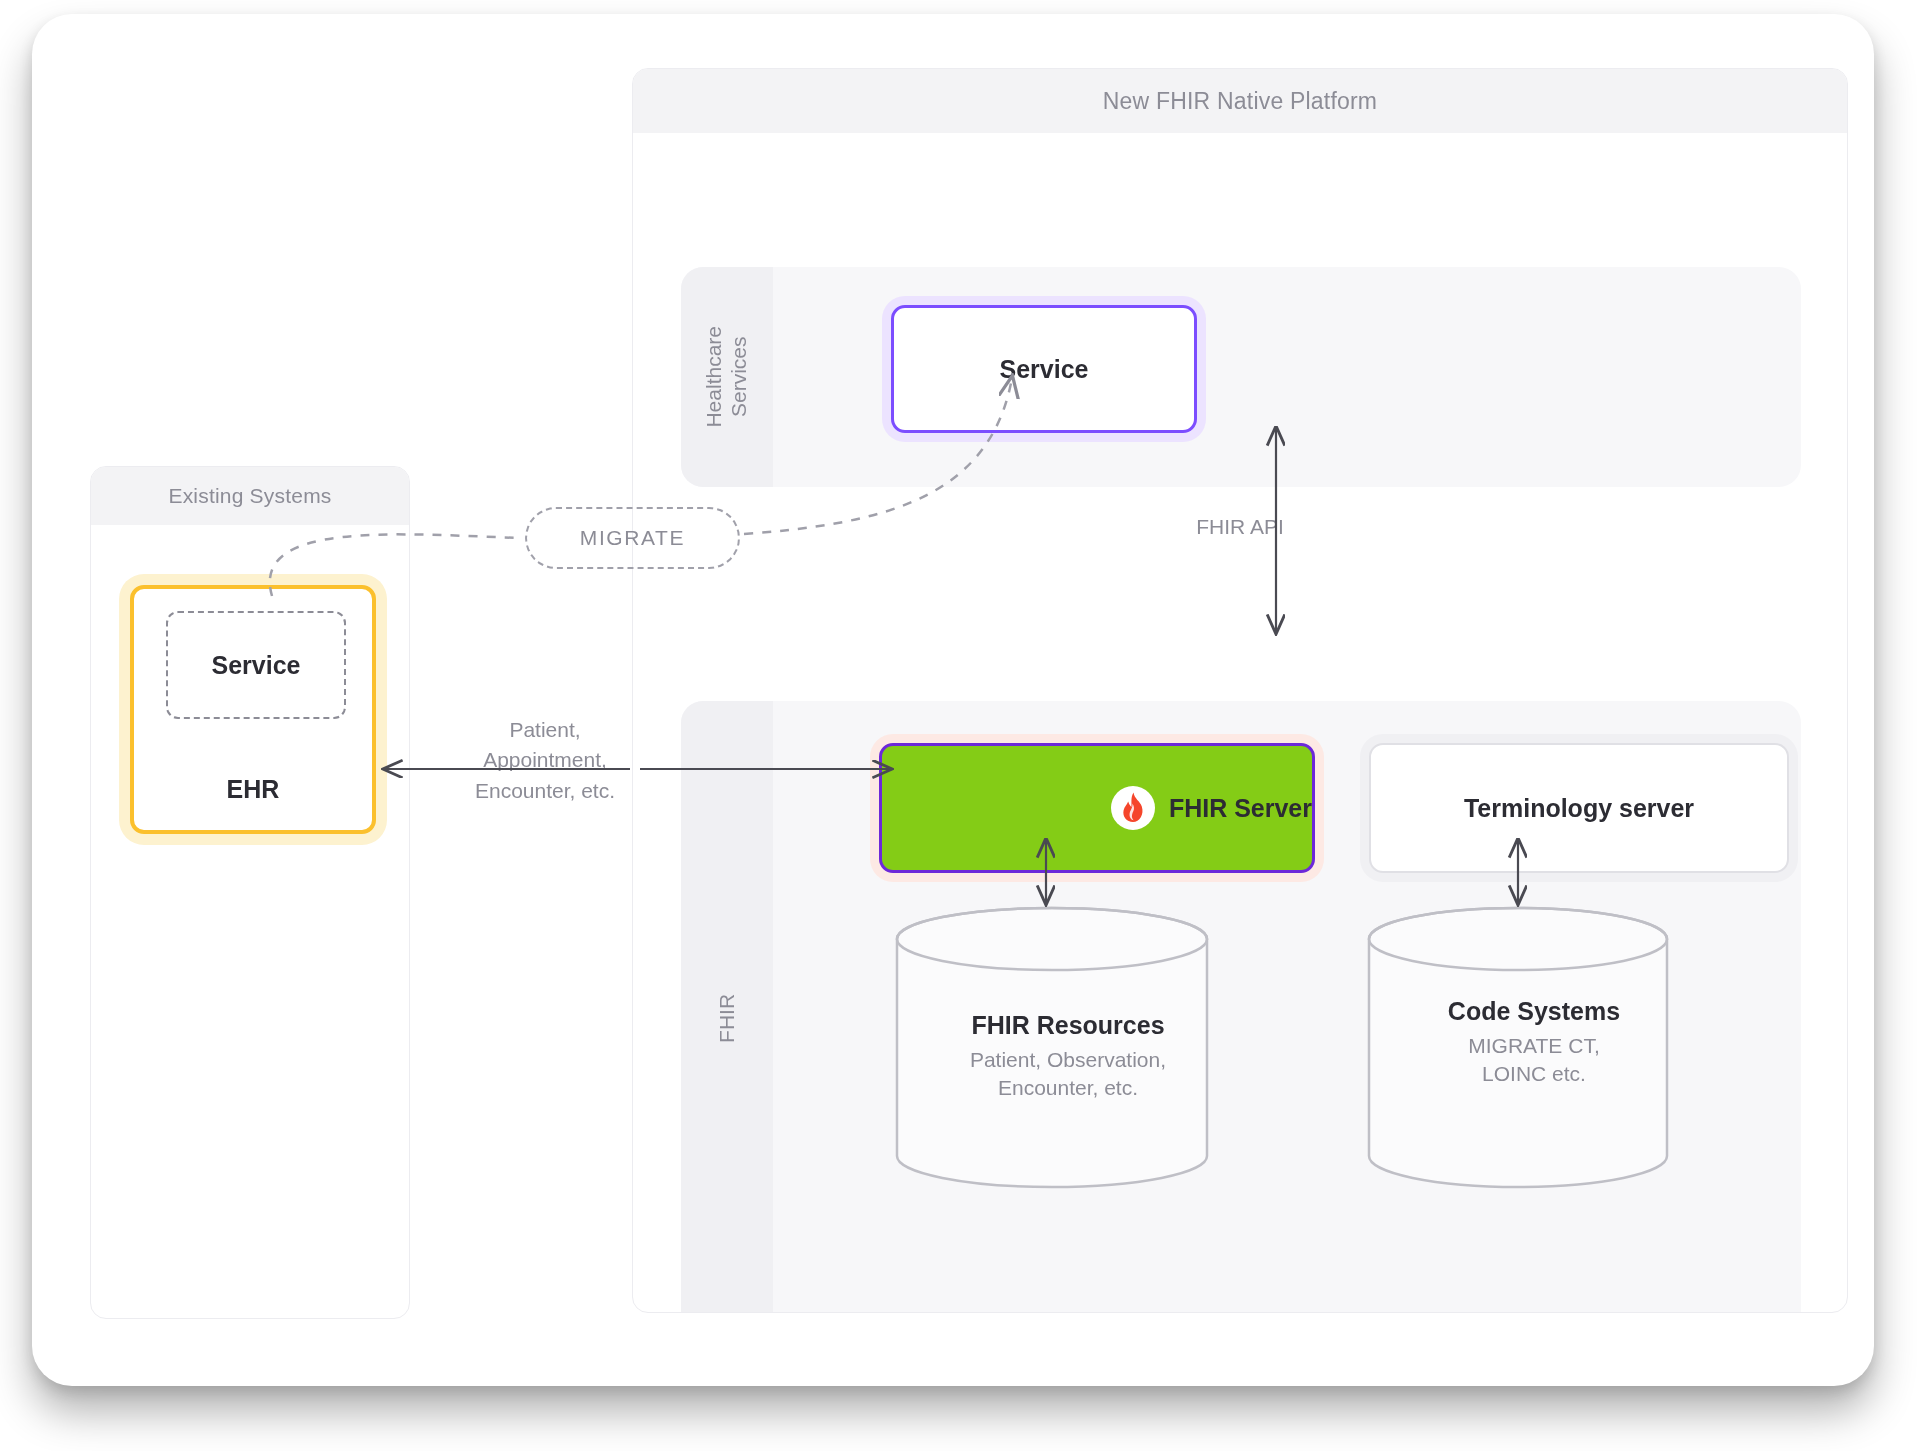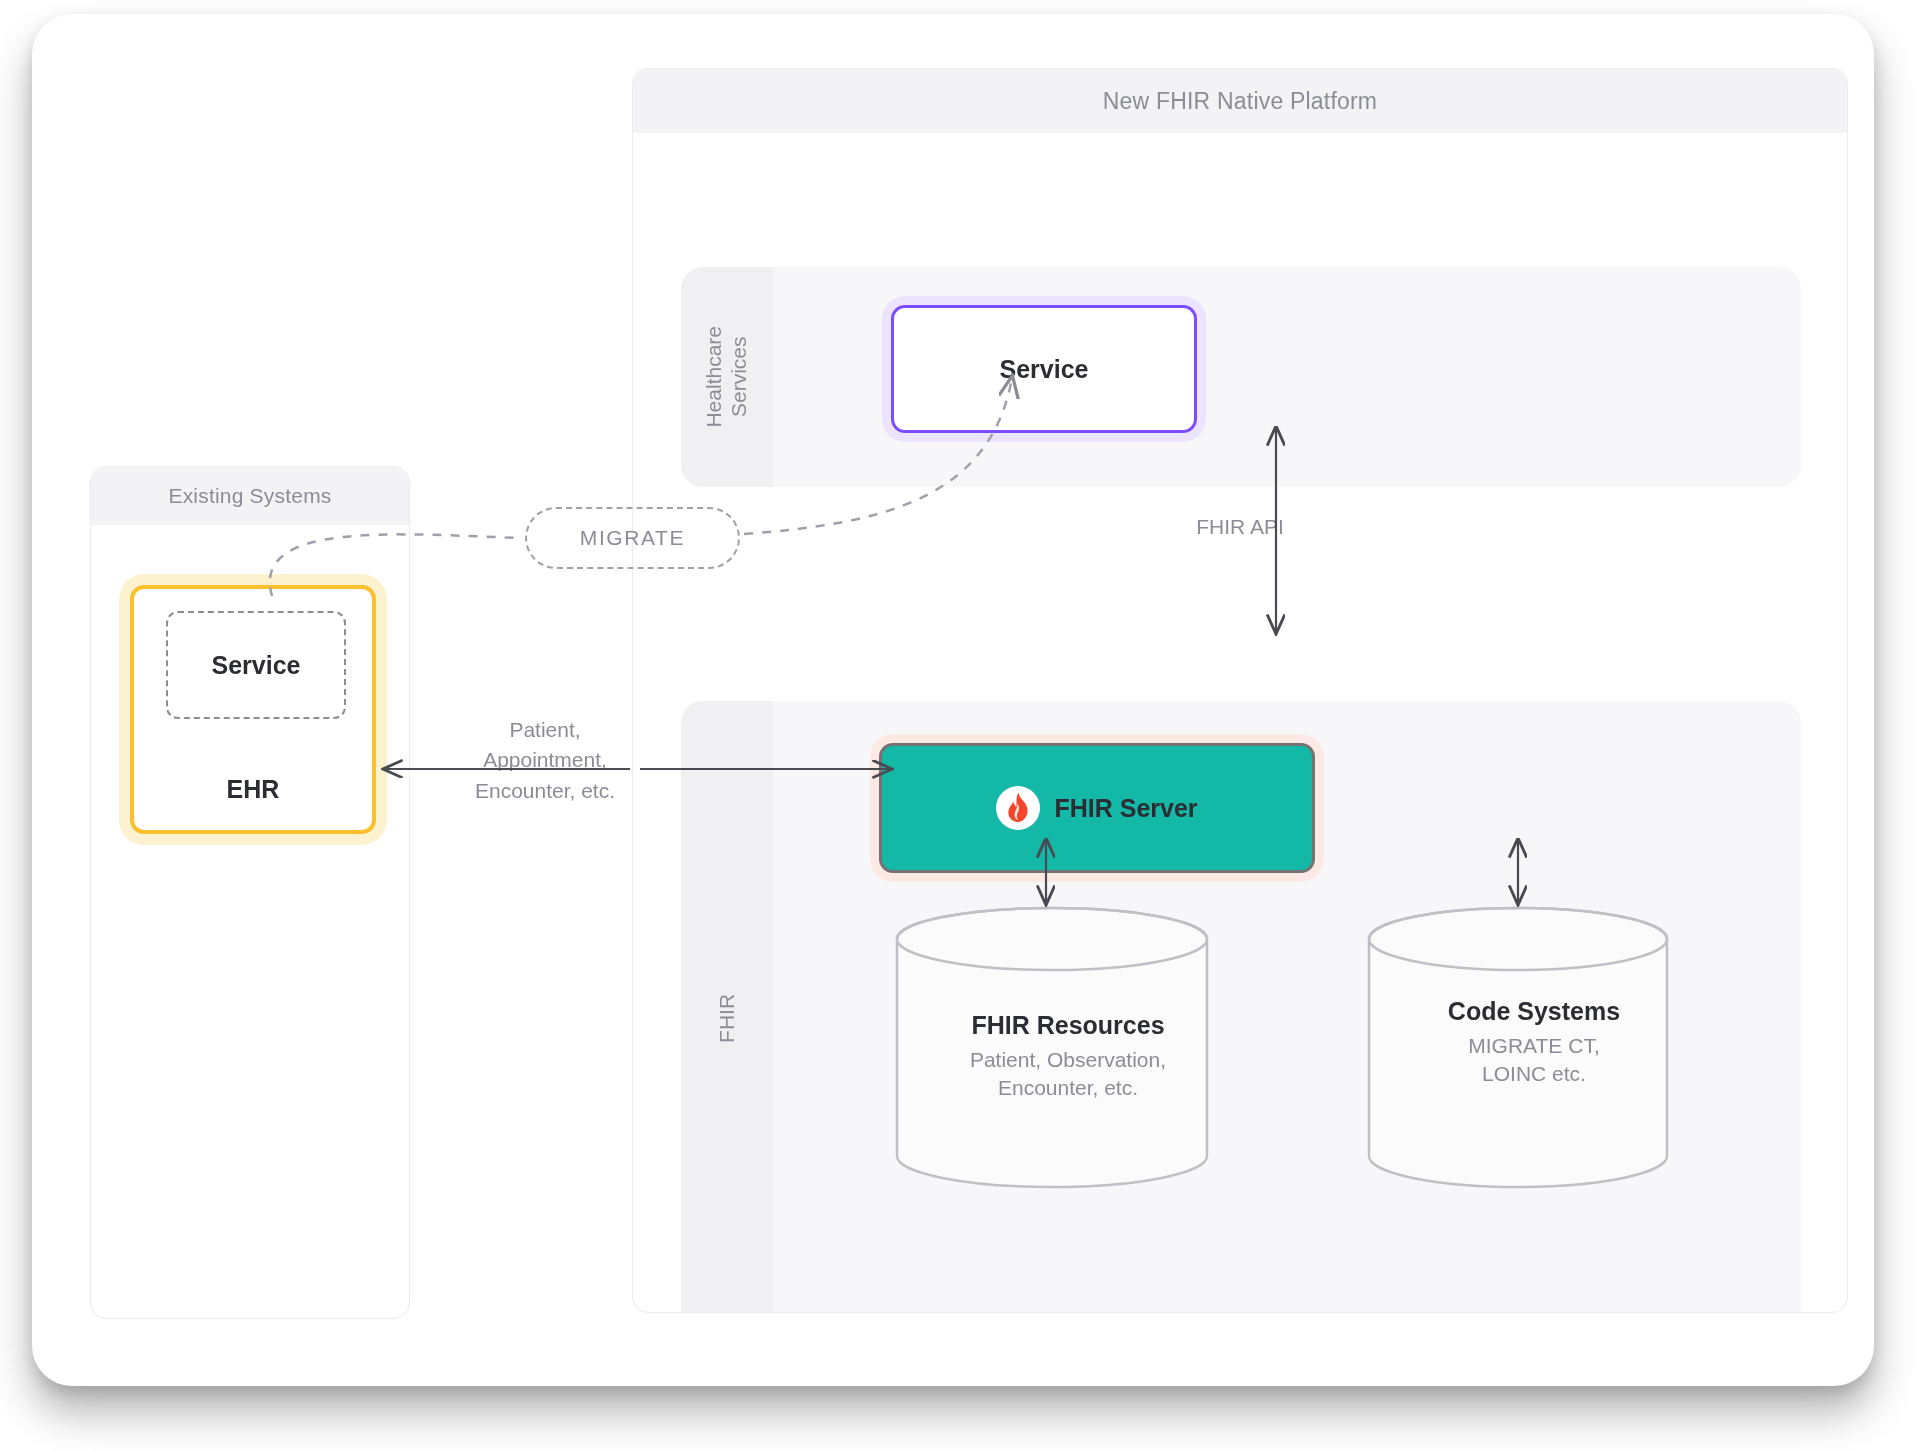--- a/index.html
+++ b/index.html
@@ -88,24 +88,25 @@
     text-align: center;
     font-size: 25px;
     font-weight: bold;
     color: #2c2c33;
   }
   .node.purple {
     border: 3px solid #7c4dff;
     box-shadow: 0 0 0 9px #ece3ff;
   }
   .node.red {
-    border: 3px solid #737373;
-    background: #14b8a6;
+    border: 3px solid #6d28d9;
+    background: #84cc16;
     box-shadow: 0 0 0 9px #fde9e4;
     color: #2c2c33;
+    justify-content: flex-end;
   }
   .node.plain {
     border: 2px solid #e0e0e5;
     box-shadow: 0 0 0 9px #f0f0f3;
   }
 
   #svc-new      { left: 210px; top: 38px;  width: 306px; height: 128px; }
   #portal       { left: 574px; top: 38px;  width: 520px; height: 128px; }
   #fhir-server  { left: 198px; top: 42px;  width: 436px; height: 130px; }
   #term-server  { left: 688px; top: 42px;  width: 420px; height: 130px; }
@@ -263,20 +264,21 @@
                        C8.6 31 4.2 25.6 5.6 19.2 C6.4 15.6 9 14 10.2 10.6
                        C10.9 13.4 12.3 14.6 13.4 16.1 C13.9 12.1 12.4 6.6 15.5 1.5 Z" fill="#f5452b"></path>
               <path d="M14.4 12.5 C14.9 17 12 19.4 11.6 22.7 C11.2 26.2 13.3 29 15.6 29.3
                        C13 26.6 13.9 23.2 15.3 20.3 C16.5 17.9 16.2 14.9 14.4 12.5 Z" fill="#ffffff" opacity="0.85"></path>
             </svg>
           </span>
           <span>FHIR Server</span>
         </div>
       </div>
 
+      <div class="node plain" id="term-server">Terminology server</div>
     </div>
   </div>
 
   <div class="cyl-wrap" id="cyl-resources">
     <svg class="cylinder" viewBox="0 0 320 285">
       <ellipse cx="160" cy="34" rx="155" ry="31" fill="#fbfbfc" stroke="#bfbfc6" stroke-width="2.5"></ellipse>
       <path d="M5 34 L5 251 A155 31 0 0 0 315 251 L315 34" fill="#fbfbfc" stroke="#bfbfc6" stroke-width="2.5"></path>
       <ellipse cx="160" cy="34" rx="155" ry="31" fill="none" stroke="#bfbfc6" stroke-width="2.5"></ellipse>
     </svg>
     <div class="cyl-text" style="top:106px;">

